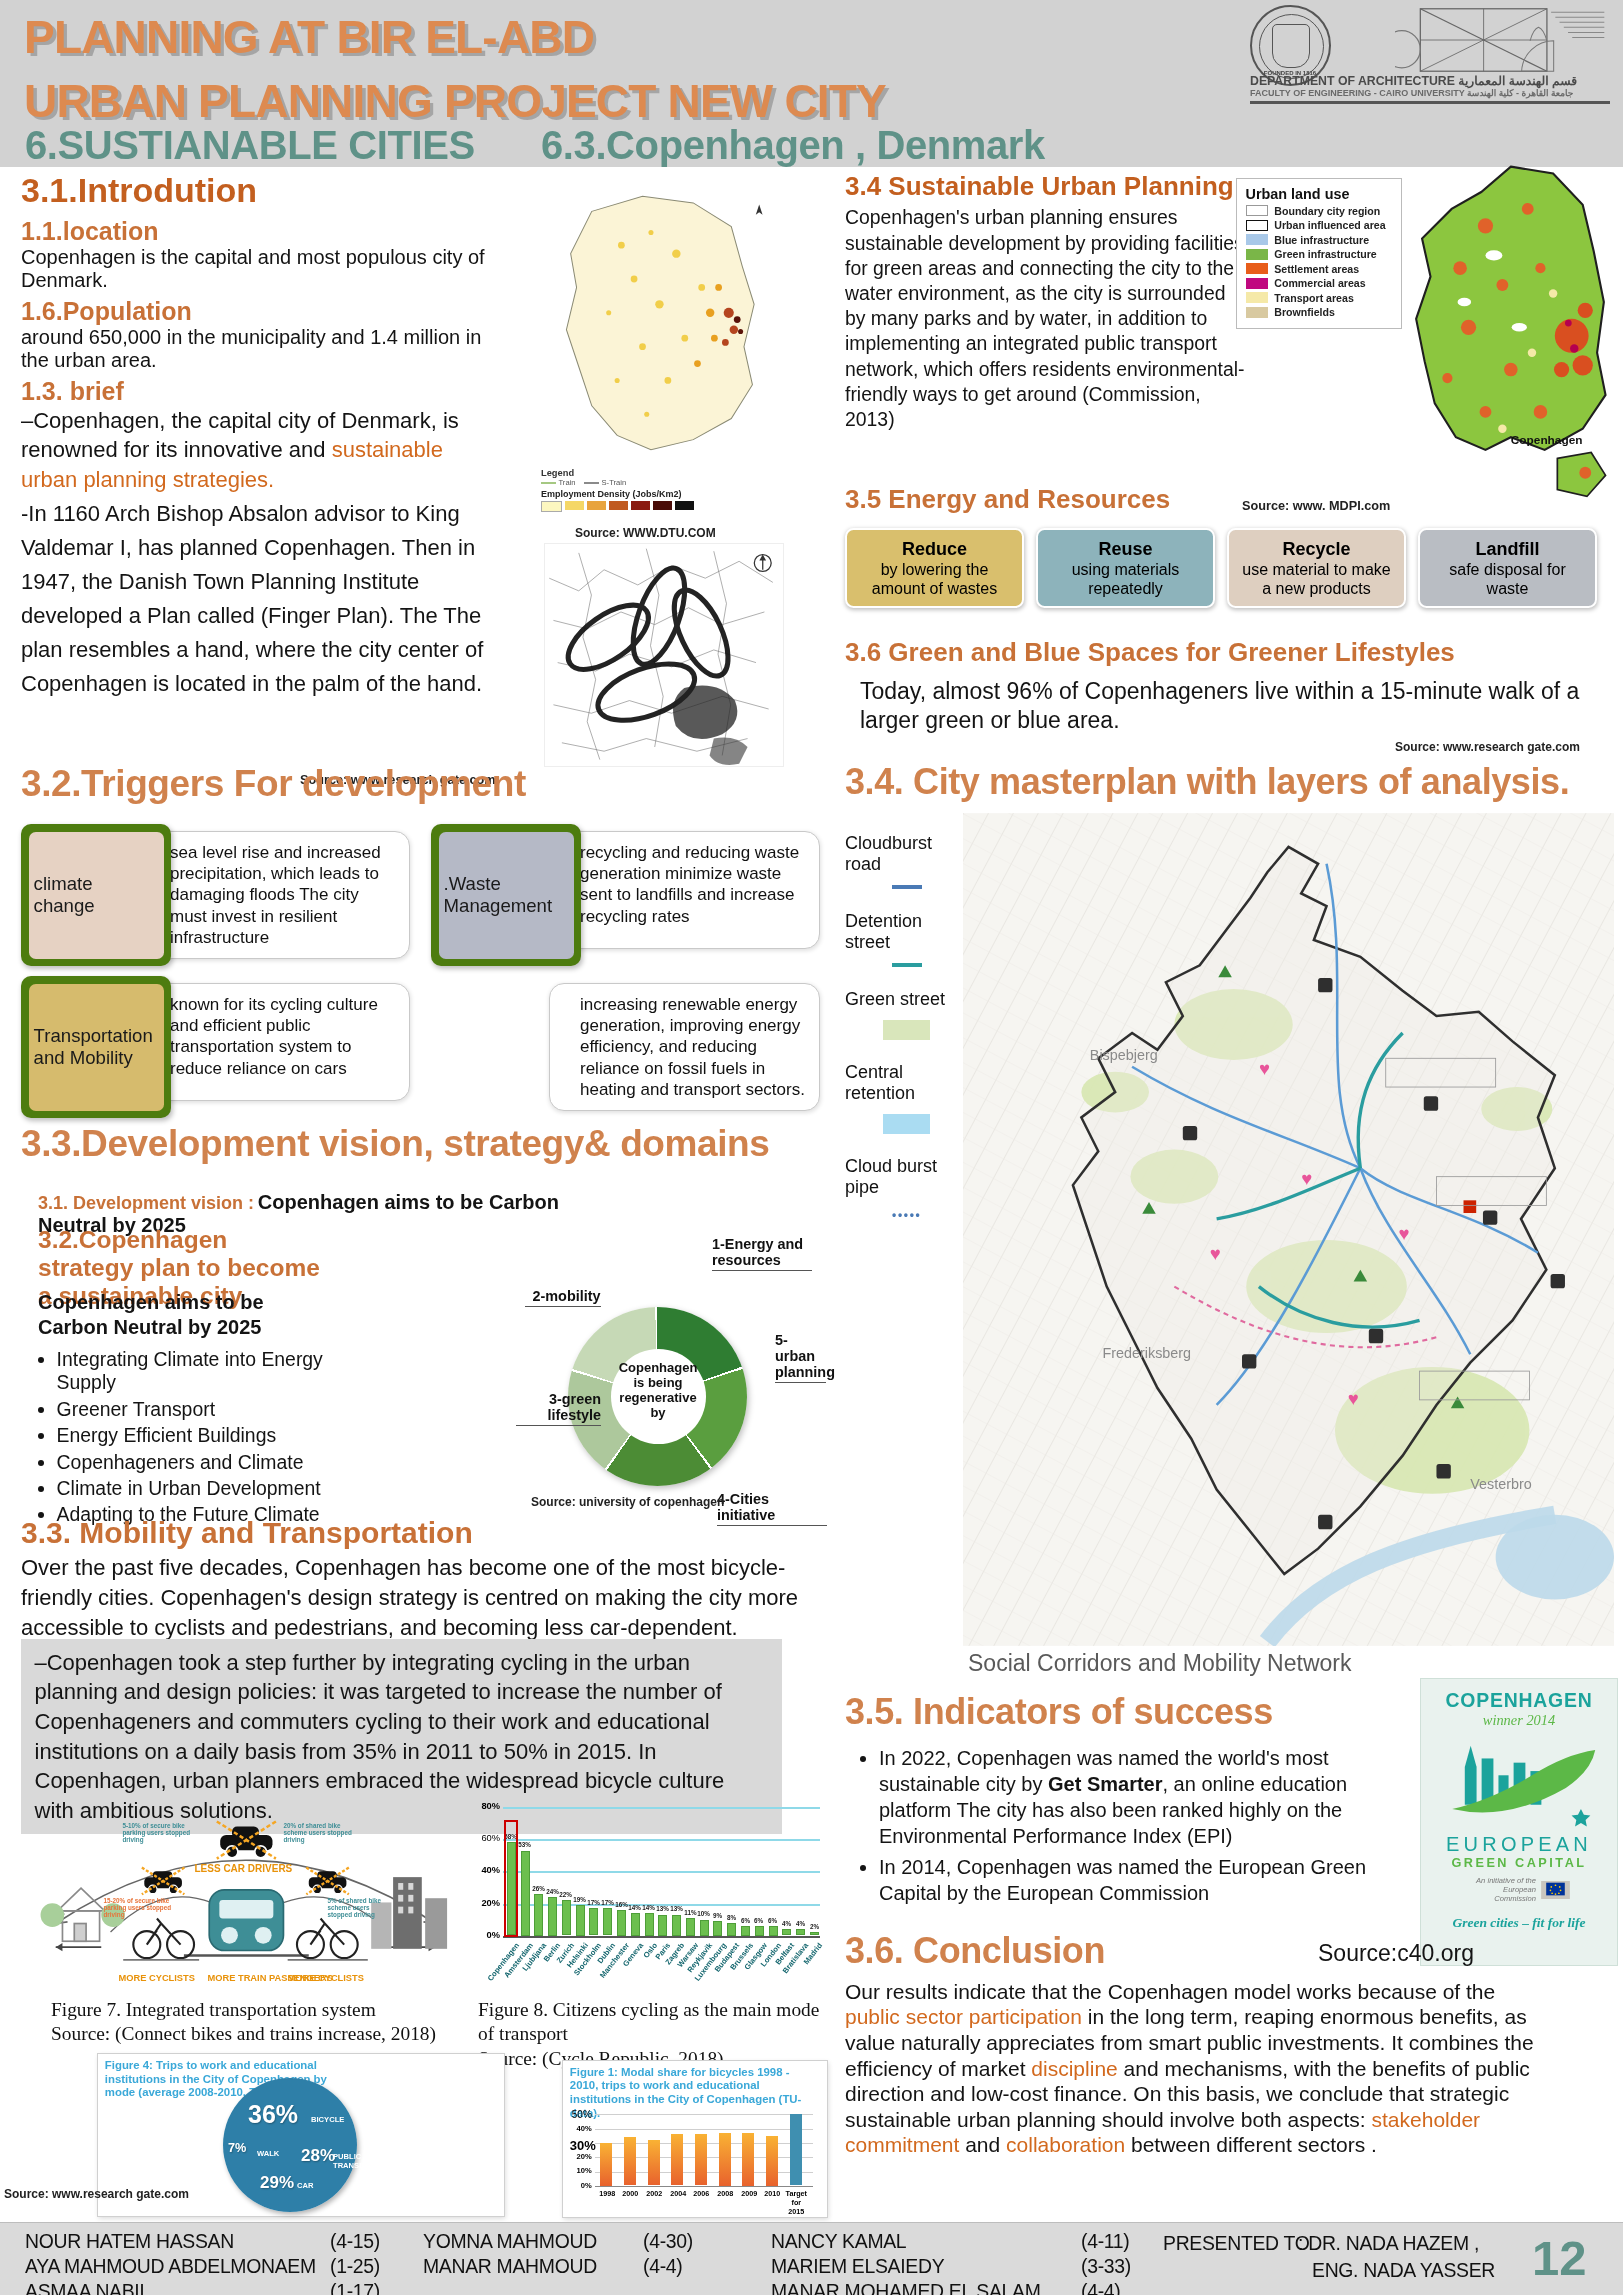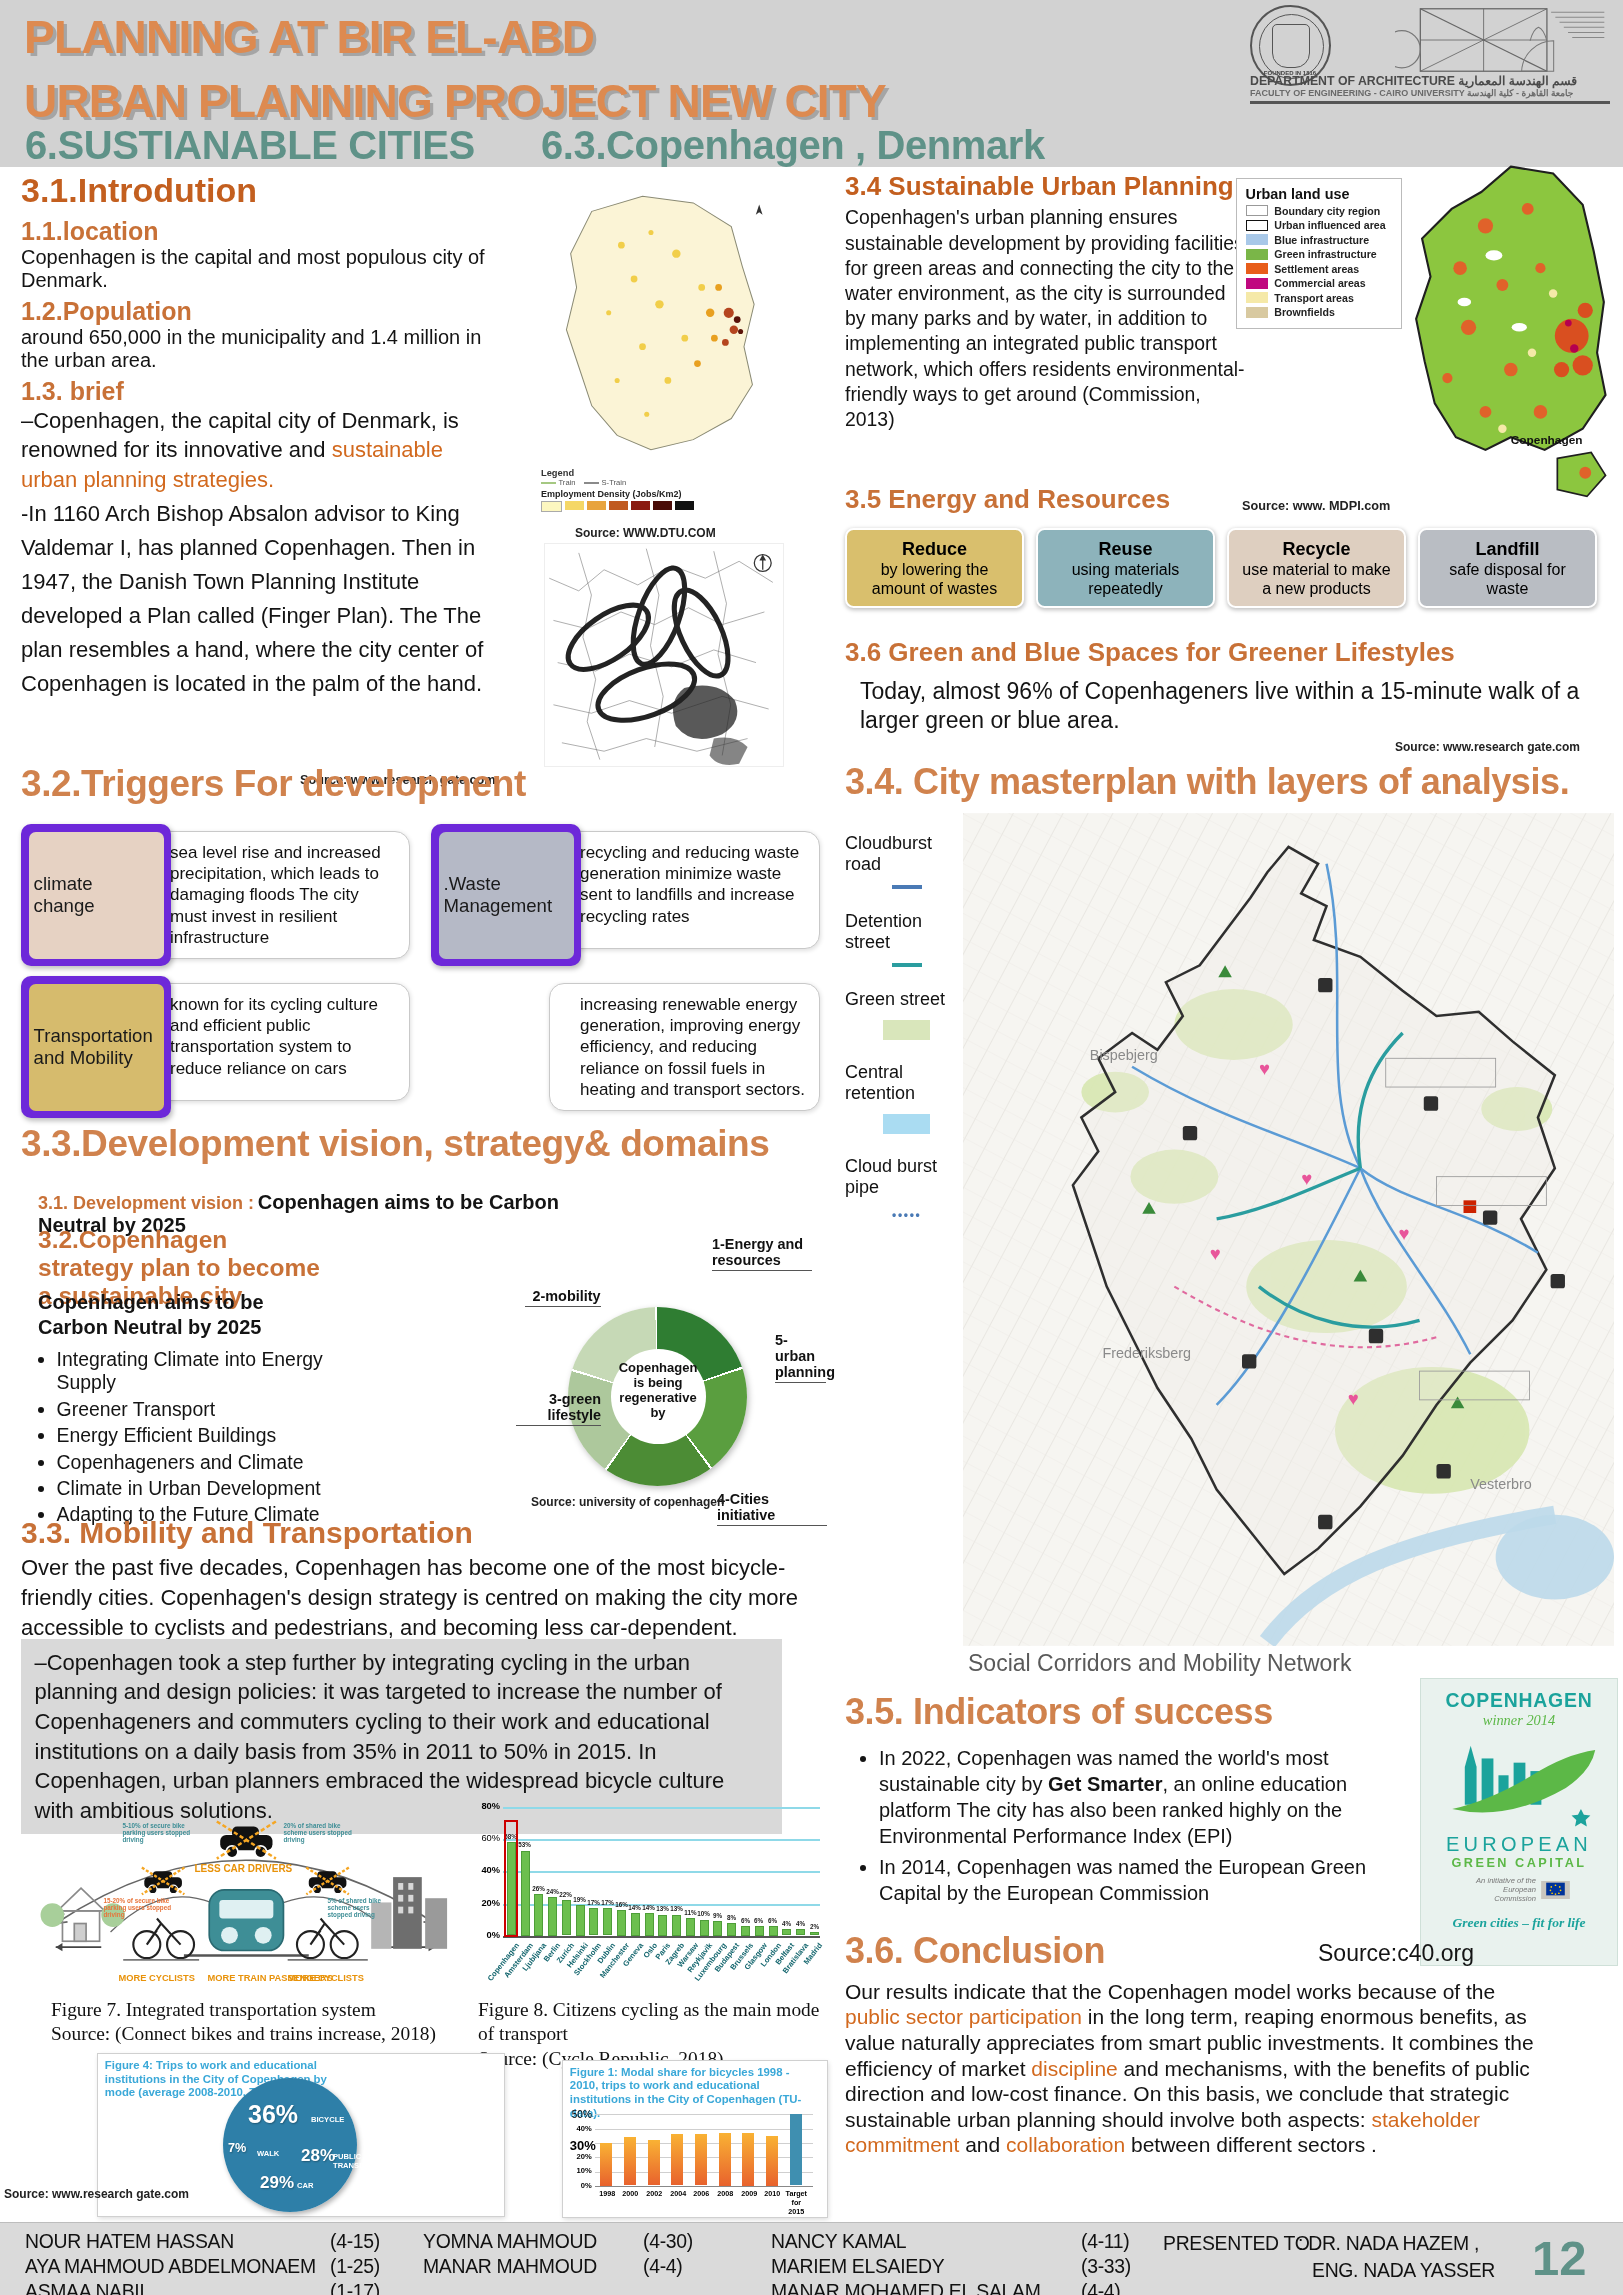--- a/index.html
+++ b/index.html
@@ -7,21 +7,21 @@
   .abs{position:absolute;}
   .hdr{background:#d2d2d2;}
   .title{font-weight:800;font-size:46px;line-height:64px;color:#dd8a50;letter-spacing:-0.8px;text-shadow:3.4px 3.4px 0 rgba(110,110,110,.45);}
   .teal{color:#5f9288;}
   .sub{font-weight:800;font-size:40px;letter-spacing:-0.4px;}
   .h-orange-big{color:#d0824d;font-weight:800;letter-spacing:-0.4px;}
   .h-orange{color:#c35f1f;font-weight:800;}
   .h-orange-sm{color:#c87137;font-weight:700;}
   .body-txt{color:#141414;}
   .src{font-weight:700;color:#222;}
-  .card-chip{border-radius:10px;background:#6d28d9;box-shadow:1.7px 2.5px 5px rgba(0,0,0,.25);padding:7.6px;}
+  .card-chip{border-radius:10px;background:#4d7c0f;box-shadow:1.7px 2.5px 5px rgba(0,0,0,.25);padding:7.6px;}
   .chip-fill{border-radius:6.8px;width:100%;height:100%;display:flex;align-items:center;justify-content:center;text-align:left;font-size:18.6px;color:#1a1a1a;padding:5px;box-sizing:border-box;}
   .t-body{border:0.8px solid #c9c9c9;border-radius:15px;background:#fff;box-shadow:0.8px 1.7px 4.2px rgba(0,0,0,.12);font-size:17px;line-height:1.25;color:#111;padding:10px 12px;box-sizing:border-box;}
   .ebox{border-radius:8.5px;box-shadow:0.8px 1.7px 4.2px rgba(0,0,0,.25);text-align:center;padding:8.5px 6.8px;box-sizing:border-box;border:2.5px solid #fff;}
   .ebox .et{font-weight:700;font-size:18px;}
   .ebox .eb{font-size:16px;line-height:1.2;}
   .legend-box{background:#fff;border:0.8px solid #bbb;padding:6.8px 8.5px;box-sizing:border-box;}
   .legend-row{display:flex;align-items:center;margin:2.5px 0;}
   .legend-sw{width:22px;height:11px;margin-right:6.8px;flex:0 0 auto;border:0.8px solid #888;box-sizing:border-box;}
   .legend-lb{font-size:10.6px;font-weight:700;color:#222;}
   .mp-leg-label{font-size:18px;color:#111;}
@@ -76,21 +76,21 @@
       <div style="margin-top:2.5px;height:3.4px;background:#555;width:360px;"></div>
     </div>
     <div class="abs sub teal" style="left:25px;top:123px;">6.SUSTIANABLE CITIES</div>
     <div class="abs sub teal" style="left:541px;top:123px;">6.3.Copenhagen , Denmark</div>
   </div>
 
   <div class="abs" style="left:21px;top:171px;width:803px;height:592px;">
     <div class="h-orange" style="font-size:34px;">3.1.Introdution</div>
     <div class="h-orange-sm" style="font-size:25px;margin-top:6.8px;">1.1.location</div>
     <div class="body-txt" style="font-size:20px;width:524px;">Copenhagen is the capital and most populous city of Denmark.</div>
-    <div class="h-orange-sm" style="font-size:25px;margin-top:5px;">1.2.Population</div>
+    <div class="h-orange-sm" style="font-size:25px;margin-top:5px;">1.6.Population</div>
     <div class="body-txt" style="font-size:20px;width:473px;">around 650,000 in the municipality and 1.4 million in the urban area.</div>
     <div class="h-orange-sm" style="font-size:25px;margin-top:5px;">1.3. brief</div>
     <div class="body-txt" style="font-size:22px;width:473px;line-height:1.35;"><span>–Copenhagen, the capital city of Denmark, is renowned for its innovative and </span><span class="orangeword">sustainable urban planning strategies.</span></div>
     <div class="abs body-txt" style="left:0;top:326px;width:473px;font-size:22px;line-height:1.55;">-In 1160 Arch Bishop Absalon advisor to King Valdemar I, has planned Copenhagen. Then in 1947, the Danish Town Planning Institute developed a Plan called (Finger Plan). The The plan resembles a hand, where the city center of Copenhagen is located in the palm of the hand.</div>
 
     <div class="abs" style="left:520px;top:15px;width:247px;height:337px;">
       <svg width="247" height="279" viewBox="0 0 292 330">
         <path d="M60 30 L120 12 L180 20 L225 48 L238 95 L252 140 L240 190 L250 235 L225 275 L180 300 L130 312 L90 295 L60 260 L45 215 L30 170 L42 120 L35 80 Z" fill="#fbf4d6" stroke="#8a8a74" stroke-width="1.2"></path>
         <g fill="#f0c832" opacity="0.85">
           <circle cx="95" cy="70" r="4"></circle>

